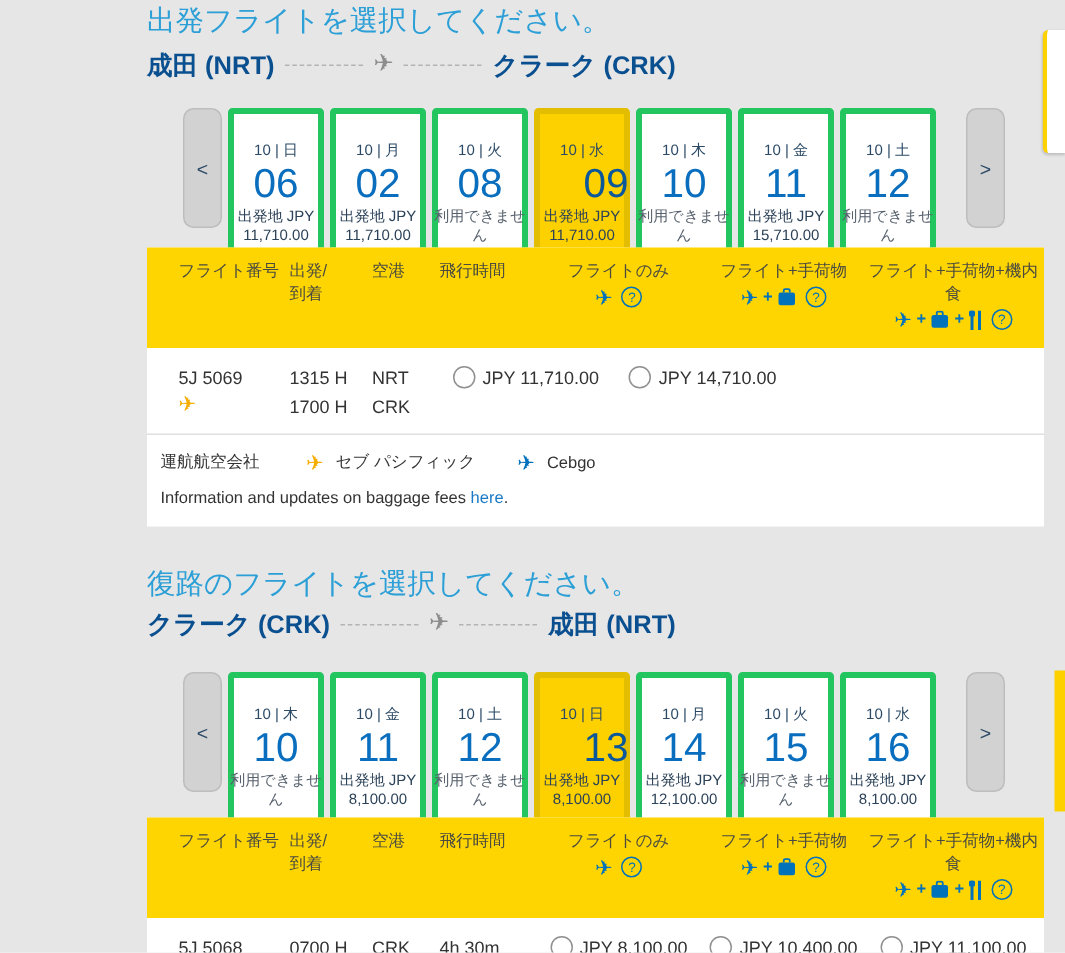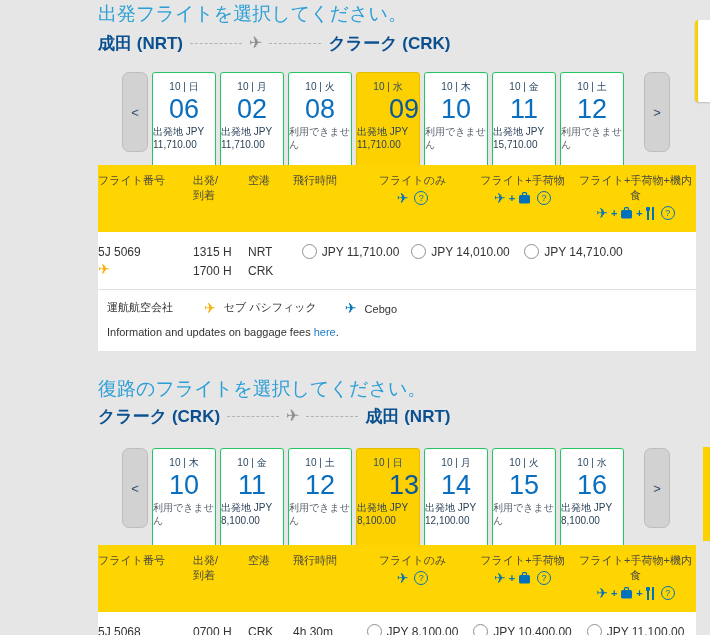--- a/index.html
+++ b/index.html
@@ -13,36 +13,36 @@
   .route-city{font-size:17px;font-weight:bold;color:#0a4f8f;white-space:nowrap;}
   .route-dash{width:52px;border-top:1px dashed #b3b3b3;margin:0 7px;}
   .route-plane{color:#8d8d8d;font-size:16px;line-height:1;}
 
   
   .datebar{left:122px;display:flex;gap:4px;align-items:stretch;height:80px;}
   .nav-btn{width:26px;height:80px;background:#d2d2d2;border:1px solid #bdbdbd;border-radius:7px;
            color:#2c4a66;font-size:13px;display:flex;align-items:center;justify-content:center;
            cursor:pointer;padding:0;font-family:inherit;}
   .nav-btn.next{margin-left:16px;}
-  .date-card{width:64px;height:104px;background:#fff;border:1px solid #22c55e;border-radius:3px;
+  .date-card{width:64px;height:104px;background:#fff;border:4px solid #22c55e;border-radius:3px;
              box-sizing:border-box;display:flex;flex-direction:column;align-items:center;
-             padding-top:7px;cursor:pointer;}
+             padding-top:17px;cursor:pointer;}
   .date-card.selected{background:#fdd000;border-color:#e3bd00;}
   .dc-day{font-size:10px;color:#2c4a66;}
   .dc-num{font-size:27px;line-height:1.12;color:#0a6ebe;}
   .date-card.selected .dc-num{color:#0a579c;margin-left:32px;}
-  .dc-foot{font-size:10px;color:#2c4258;text-align:left;line-height:1.3;width:62px;margin-top:1px;}
+  .dc-foot{font-size:10px;color:#2c4258;text-align:center;line-height:1.3;width:62px;margin-top:1px;}
   .date-card.unavail .dc-foot{color:#57616d;}
 
   
   .fare-table{left:98px;width:598px;background:#fff;}
   .ft-header{display:flex;background:#fed500;height:67px;box-sizing:border-box;padding-top:8px;
              font-size:11px;color:#4a4a40;}
   .col{box-sizing:border-box;}
-  .c1{width:95px;padding-left:0;}
+  .c1{width:95px;padding-left:21px;}
   .c2{width:55px;}
   .c3{width:45px;}
   .c4{width:62px;}
   .c5{width:115px;text-align:center;}
   .c6{width:105px;text-align:center;}
   .c7{width:121px;text-align:center;}
   .hdr-icons{margin-top:3px;display:flex;justify-content:center;align-items:center;gap:3px;}
   .plane-b{color:#0072bc;font-size:14px;line-height:1;}
   .plane-y{color:#f5ad00;font-size:14px;line-height:1;}
   .plus{color:#0072bc;font-size:11px;font-weight:bold;line-height:1;}
@@ -172,24 +172,20 @@
         <div class="col c1">
           <div>5J 5069</div>
           <div class="plane-y">✈</div>
         </div>
         <div class="col c2"><span>1315 H</span><br><span>1700 H</span></div>
         <div class="col c3"><span>NRT</span><br><span>CRK</span></div>
         <div class="col c5 fare">
           <span class="radio"></span>
           <span>JPY 11,710.00</span>
         </div>
-        <div class="col c6 fare">
-          <span class="radio"></span>
-          <span>JPY 14,010.00</span>
-        </div>
         <div class="col c7 fare">
           <span class="radio"></span>
           <span>JPY 14,710.00</span>
         </div>
       </div>
       <div class="divider"></div>
       <div class="op-row">
         <span class="op-label">運航航空会社</span>
         <span class="plane-y op-plane">✈</span>
         <span class="op-name">セブ パシフィック</span>

